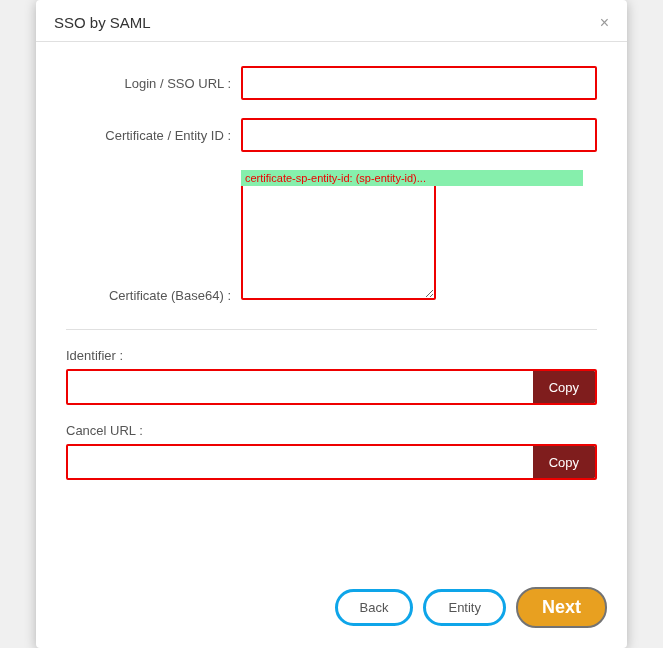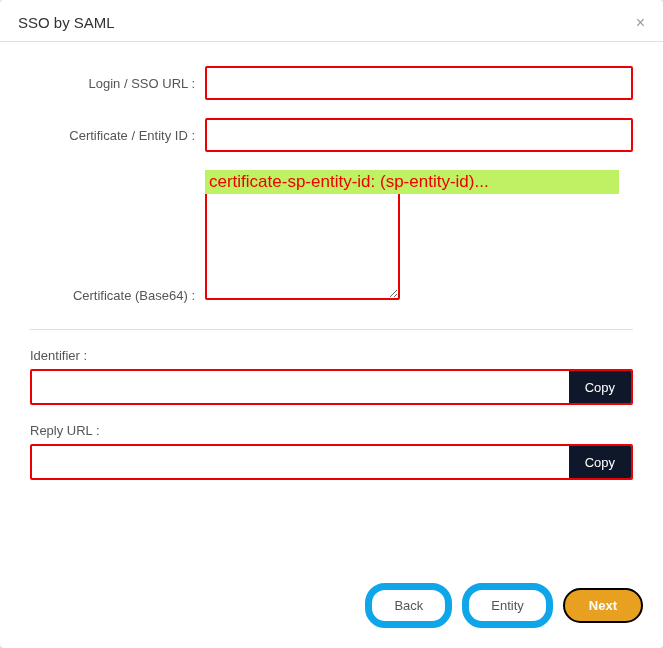--- a/index.html
+++ b/index.html
@@ -7,21 +7,21 @@
       background: #f0f0f0;
       display: flex;
       justify-content: center;
       align-items: center;
       min-height: 100vh;
       font-family: Arial, sans-serif;
       font-size: 13px;
     }
     .dialog {
       background: #fff;
-      width: 663px;
+      width: 591px;
       min-height: 648px;
       border-radius: 4px;
       box-shadow: 0 2px 12px rgba(0,0,0,0.25);
       display: flex;
       flex-direction: column;
     }
     .dialog-header {
       display: flex;
       justify-content: space-between;
       align-items: center;
@@ -93,23 +93,23 @@
     }
     .textarea-wrapper {
       flex: 1;
       position: relative;
     }
     .textarea-hint {
       position: absolute;
       top: 0;
       left: 0;
       right: 14px;
-      font-size: 17px;
+      font-size: 11px;
       color: #e00;
-      background: #bef264;
+      background: #86efac;
       padding: 2px 4px;
       white-space: nowrap;
       overflow: hidden;
       text-overflow: ellipsis;
     }
     .divider {
       border: none;
       border-top: 1px solid #e0e0e0;
       margin: 8px 0 18px 0;
     }
@@ -134,52 +134,52 @@
     }
     .copy-input {
       flex: 1;
       border: none;
       padding: 4px 8px;
       font-size: 13px;
       outline: none;
       background: #fff;
     }
     .copy-btn {
-      background: #0f172a;
+      background: #7f1d1d;
       color: #fff;
       border: none;
       padding: 0 16px;
       cursor: pointer;
       font-size: 13px;
       border-radius: 0 1px 1px 0;
     }
     .dialog-footer {
       display: flex;
       justify-content: flex-end;
       align-items: center;
       padding: 10px 20px 20px 20px;
       gap: 10px;
     }
     .btn-back, .btn-cancel {
       background: #fff;
-      border: 7px solid #0ea5e9;
+      border: 3px solid #0ea5e9;
       color: #555;
       padding: 8px 22px;
       border-radius: 20px;
       cursor: pointer;
       font-size: 13px;
     }
     .btn-next {
       background: #e8a020;
-      border: 2px solid #000000;
+      border: 2px solid #737373;
       color: #fff;
       padding: 8px 24px;
       border-radius: 20px;
       cursor: pointer;
-      font-size: 13px;
+      font-size: 18px;
       font-weight: bold;
     }
   </style>
 </head>
 <body>
 
 <div class="dialog">
   <div class="dialog-header">
     <span class="dialog-title">SSO by SAML</span>
     <button class="close-btn">×</button>
@@ -209,21 +209,21 @@
     <hr class="divider">
 
     <div class="read-only-section">
 
       <div class="read-only-label">Identifier :</div>
       <div class="copy-field-wrapper">
         <input type="text" class="copy-input" value="" readonly="" style="">
         <button class="copy-btn">Copy</button>
       </div>
 
-      <div class="read-only-label">Reply URL :</div>
+      <div class="read-only-label">Cancel URL :</div>
       <div class="copy-field-wrapper">
         <input type="text" class="copy-input" value="" readonly="" style="">
         <button class="copy-btn">Copy</button>
       </div>
     </div>
   </div>
   <div class="dialog-footer">
     <button class="btn-back">Back</button>
     <button class="btn-cancel">Entity</button>
     <button class="btn-next">Next</button>

